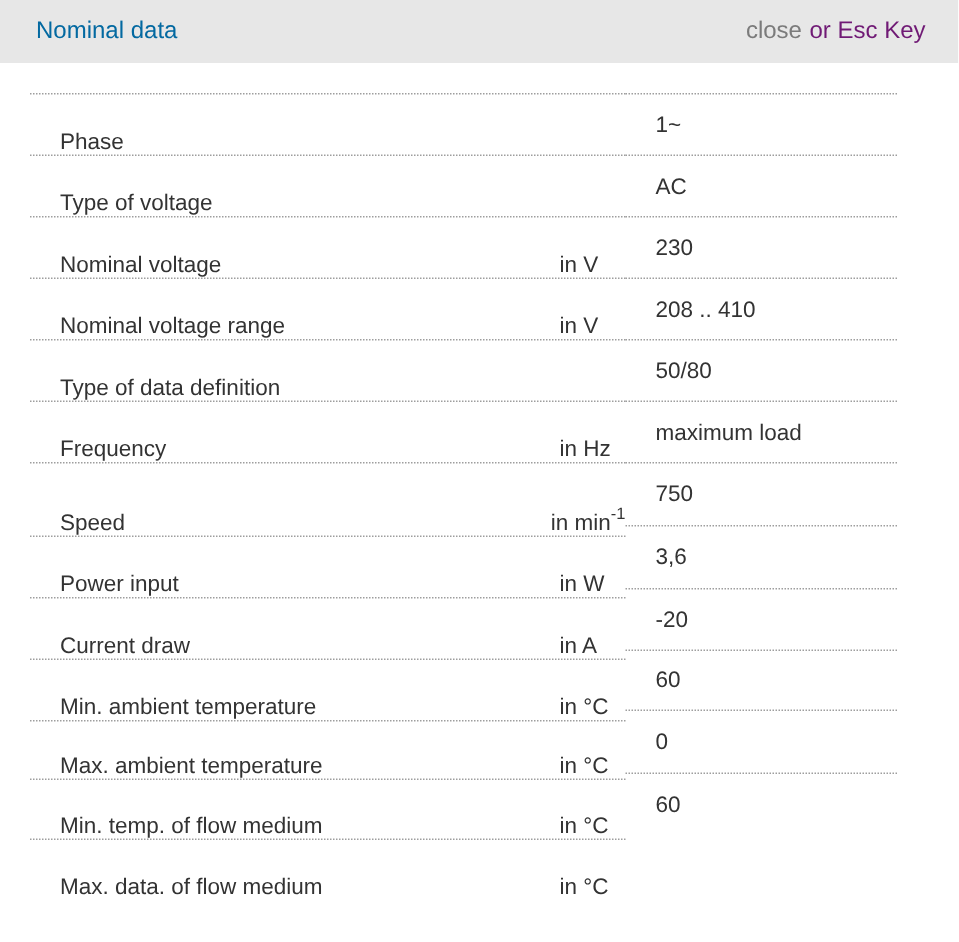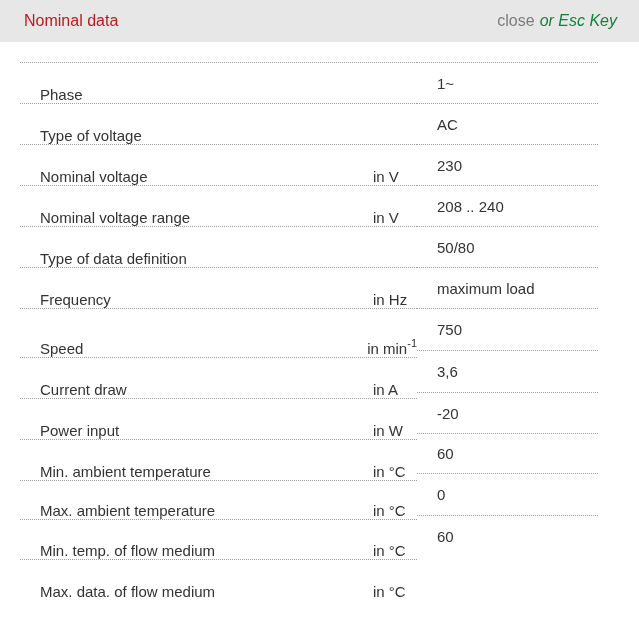--- a/index.html
+++ b/index.html
@@ -13,24 +13,24 @@
   }
   .header {
     position:absolute; top:0; left:0;
     width:639px; height:42px;
     background:#e7e7e7;
     display:flex; align-items:center; justify-content:space-between;
     box-sizing:border-box;
     padding:0 22px 0 24px;
     font-size:16px;
   }
-  .header .title { color:#b91c1c; }
+  .header .title { color:#0369a1; }
   .header .close-area { display:flex; align-items:center; gap:5px; font-size:16px; }
   .header .close-link { color:#7b7b7b; cursor:pointer; }
-  .header .close-suffix { color:#15803d;font-style:italic; }
+  .header .close-suffix { color:#701a75; }
 
   .table-wrap {
     position:absolute; left:20px; top:62px;
     display:flex; align-items:flex-start;
     font-size:15px;
   }
   .col-left  { width:397px; }
   .col-right { width:181px; }
 
   .lrow {
@@ -89,26 +89,26 @@
       </div>
       <div class="lrow" style="height:41px">
         <span class="lbl">Frequency</span>
         <span class="unit">in Hz</span>
       </div>
       <div class="lrow" style="height:49px">
         <span class="lbl">Speed</span>
         <span class="unit"><span>in min</span><sup>-1</sup></span>
       </div>
       <div class="lrow" style="height:41px">
+        <span class="lbl">Power input</span>
+        <span class="unit">in W</span>
+      </div>
+      <div class="lrow" style="height:41px">
         <span class="lbl">Current draw</span>
         <span class="unit">in A</span>
-      </div>
-      <div class="lrow" style="height:41px">
-        <span class="lbl">Power input</span>
-        <span class="unit">in W</span>
       </div>
       <div class="lrow" style="height:41px">
         <span class="lbl">Min. ambient temperature</span>
         <span class="unit">in °C</span>
       </div>
       <div class="lrow" style="height:39px">
         <span class="lbl">Max. ambient temperature</span>
         <span class="unit">in °C</span>
       </div>
       <div class="lrow" style="height:40px">
@@ -118,21 +118,21 @@
       <div class="lrow" style="height:41px">
         <span class="lbl">Max. data. of flow medium</span>
         <span class="unit">in °C</span>
       </div>
     </div>
 
     <div class="col-right">
       <div class="rrow" style="height:41px">1~</div>
       <div class="rrow" style="height:41px">AC</div>
       <div class="rrow" style="height:41px">230</div>
-      <div class="rrow" style="height:41px">208 .. 240</div>
+      <div class="rrow" style="height:41px">208 .. 410</div>
       <div class="rrow" style="height:41px">50/80</div>
       <div class="rrow" style="height:41px">maximum load</div>
       <div class="rrow" style="height:42px">750</div>
       <div class="rrow" style="height:42px">3,6</div>
       <div class="rrow" style="height:41px">-20</div>
       <div class="rrow" style="height:40px">60</div>
       <div class="rrow" style="height:42px">0</div>
       <div class="rrow" style="height:42px">60</div>
     </div>
 

